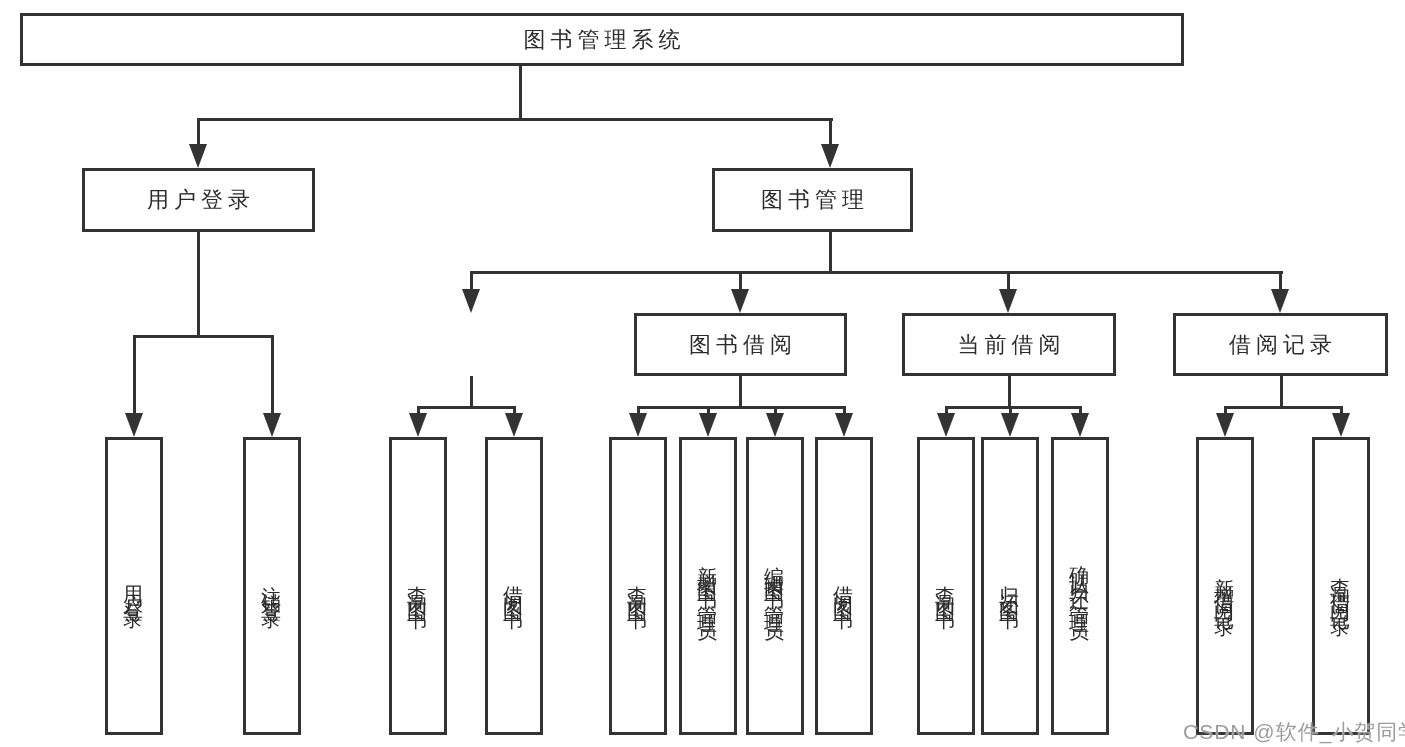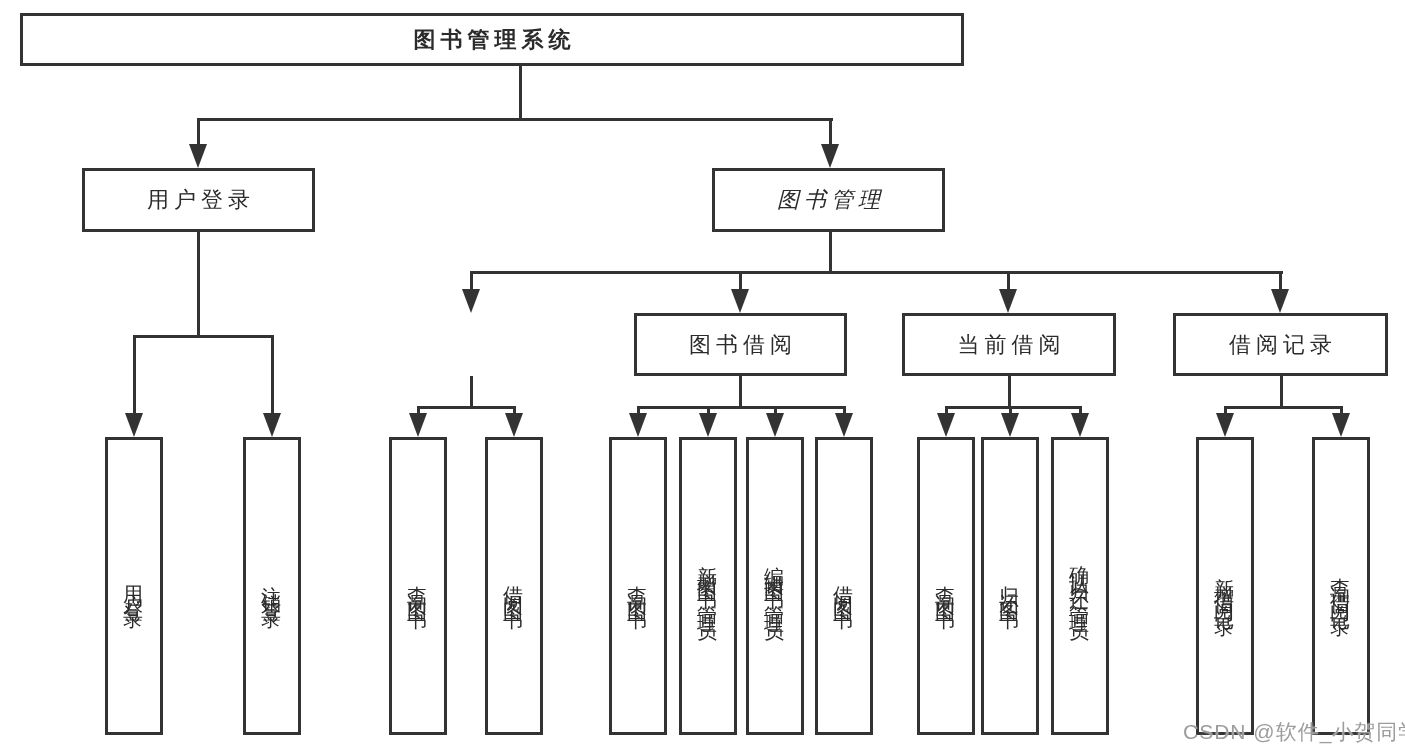--- a/index.html
+++ b/index.html
@@ -29,35 +29,35 @@
   .watermark{
     position:absolute;font-size:21px;color:#9c9c9c;letter-spacing:1px;white-space:nowrap;
     text-shadow:0 0 2px #ffffff;z-index:5;
   }
 </style>
 </head>
 <body>
 
 <div class="stage">
 
-  <div class="box" style="left:20px;top:13px;width:944px;height:53px;font-weight:bold;">
+  <div class="box" style="left:20px;top:13px;width:1164px;height:53px;">
     <span>图书管理系统</span>
   </div>
 
   <div class="vline" style="left:519px;top:66px;width:3px;height:54px;"></div>
   <div class="hline" style="left:197px;top:118px;width:636px;height:3px;"></div>
   <div class="vline" style="left:197px;top:121px;width:3px;height:25px;"></div>
   <div class="vline" style="left:829px;top:121px;width:3px;height:25px;"></div>
   <div class="arrow" style="left:189px;top:144px;"></div>
   <div class="arrow" style="left:821px;top:144px;"></div>
 
   <div class="box" style="left:82px;top:168px;width:233px;height:64px;">
     <span>用户登录</span>
   </div>
-  <div class="box" style="left:712px;top:168px;width:233px;height:64px;font-style:italic;">
+  <div class="box" style="left:712px;top:168px;width:201px;height:64px;">
     <span>图书管理</span>
   </div>
 
   <div class="vline" style="left:197px;top:232px;width:3px;height:103px;"></div>
   <div class="hline" style="left:133px;top:335px;width:141px;height:3px;"></div>
   <div class="vline" style="left:133px;top:338px;width:3px;height:77px;"></div>
   <div class="vline" style="left:271px;top:338px;width:3px;height:77px;"></div>
   <div class="arrow" style="left:125px;top:413px;"></div>
   <div class="arrow" style="left:263px;top:413px;"></div>
 

